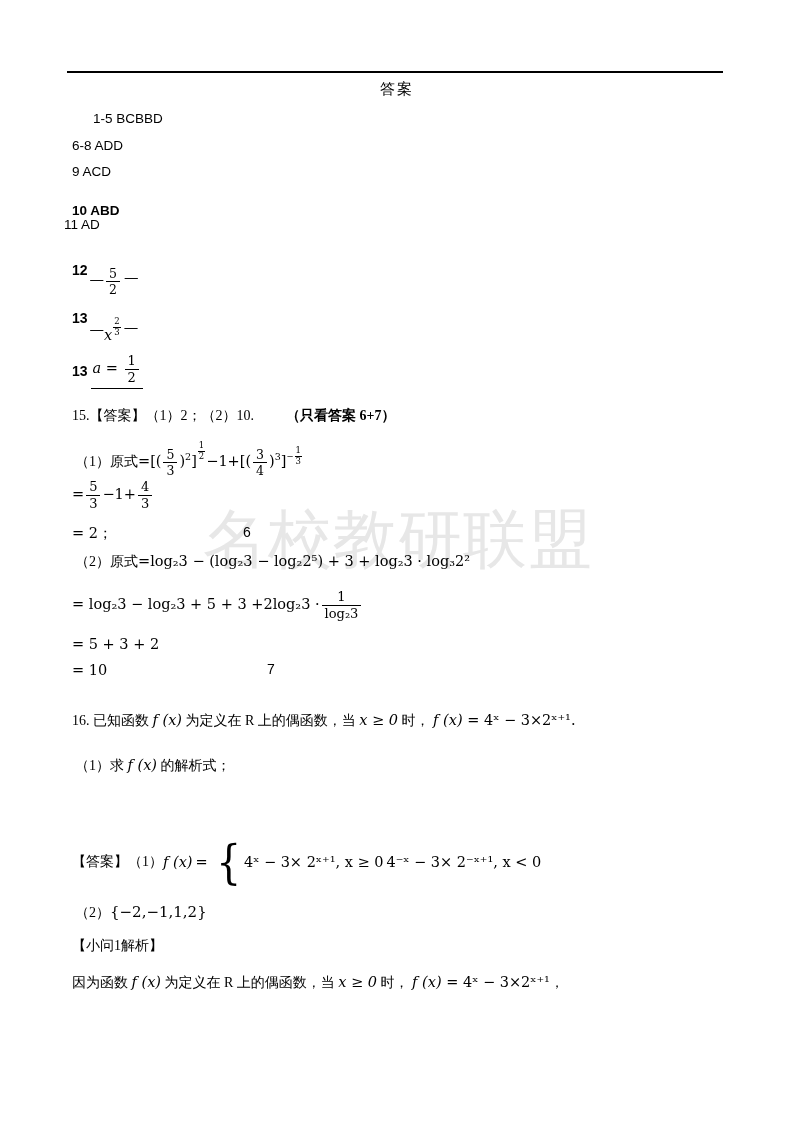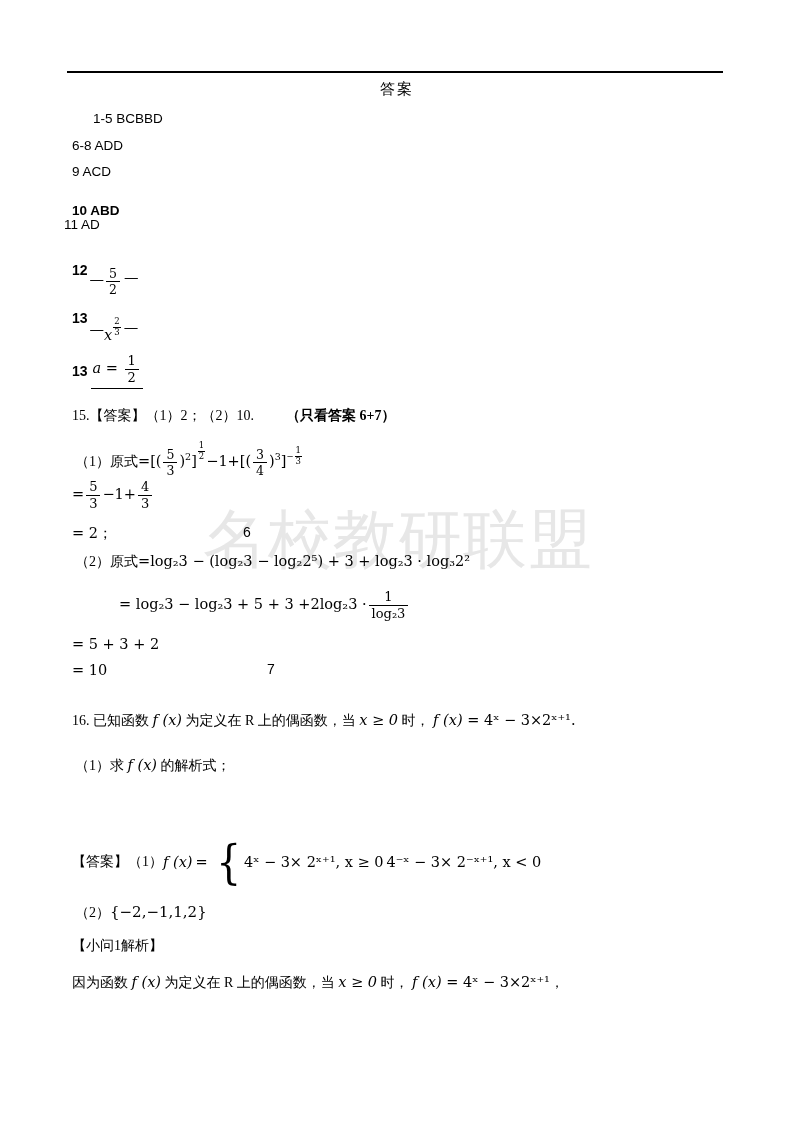--- a/index.html
+++ b/index.html
@@ -93,21 +93,21 @@
 
   <div class="blk" style="left:72px;top:524px;">
     <span class="math">= 2；</span>
     <span class="score" style="left:171px;">6</span>
   </div>
 
   <div class="blk" style="left:75px;top:552px;">
     <span class="cn">（2）原式</span><span class="math">=</span><span class="math">log₂3 − (log₂3 − log₂2⁵) + 3 + log₂3 · log₃2²</span>
   </div>
 
-  <div class="blk" style="left:72px;top:589px;margin-left:47px;">
+  <div class="blk" style="left:72px;top:589px;">
     <span class="math">= log₂3 − log₂3 + 5 + 3 +2log₂3 ·</span><span class="frac" style="font-size:13px;"><span class="num">1</span><span class="den">log₂3</span></span>
   </div>
 
   <div class="blk math" style="left:72px;top:636px;">= 5 + 3 + 2</div>
 
   <div class="blk" style="left:72px;top:661px;">
     <span class="math">= 10</span>
     <span class="score" style="left:195px;">7</span>
   </div>
 

